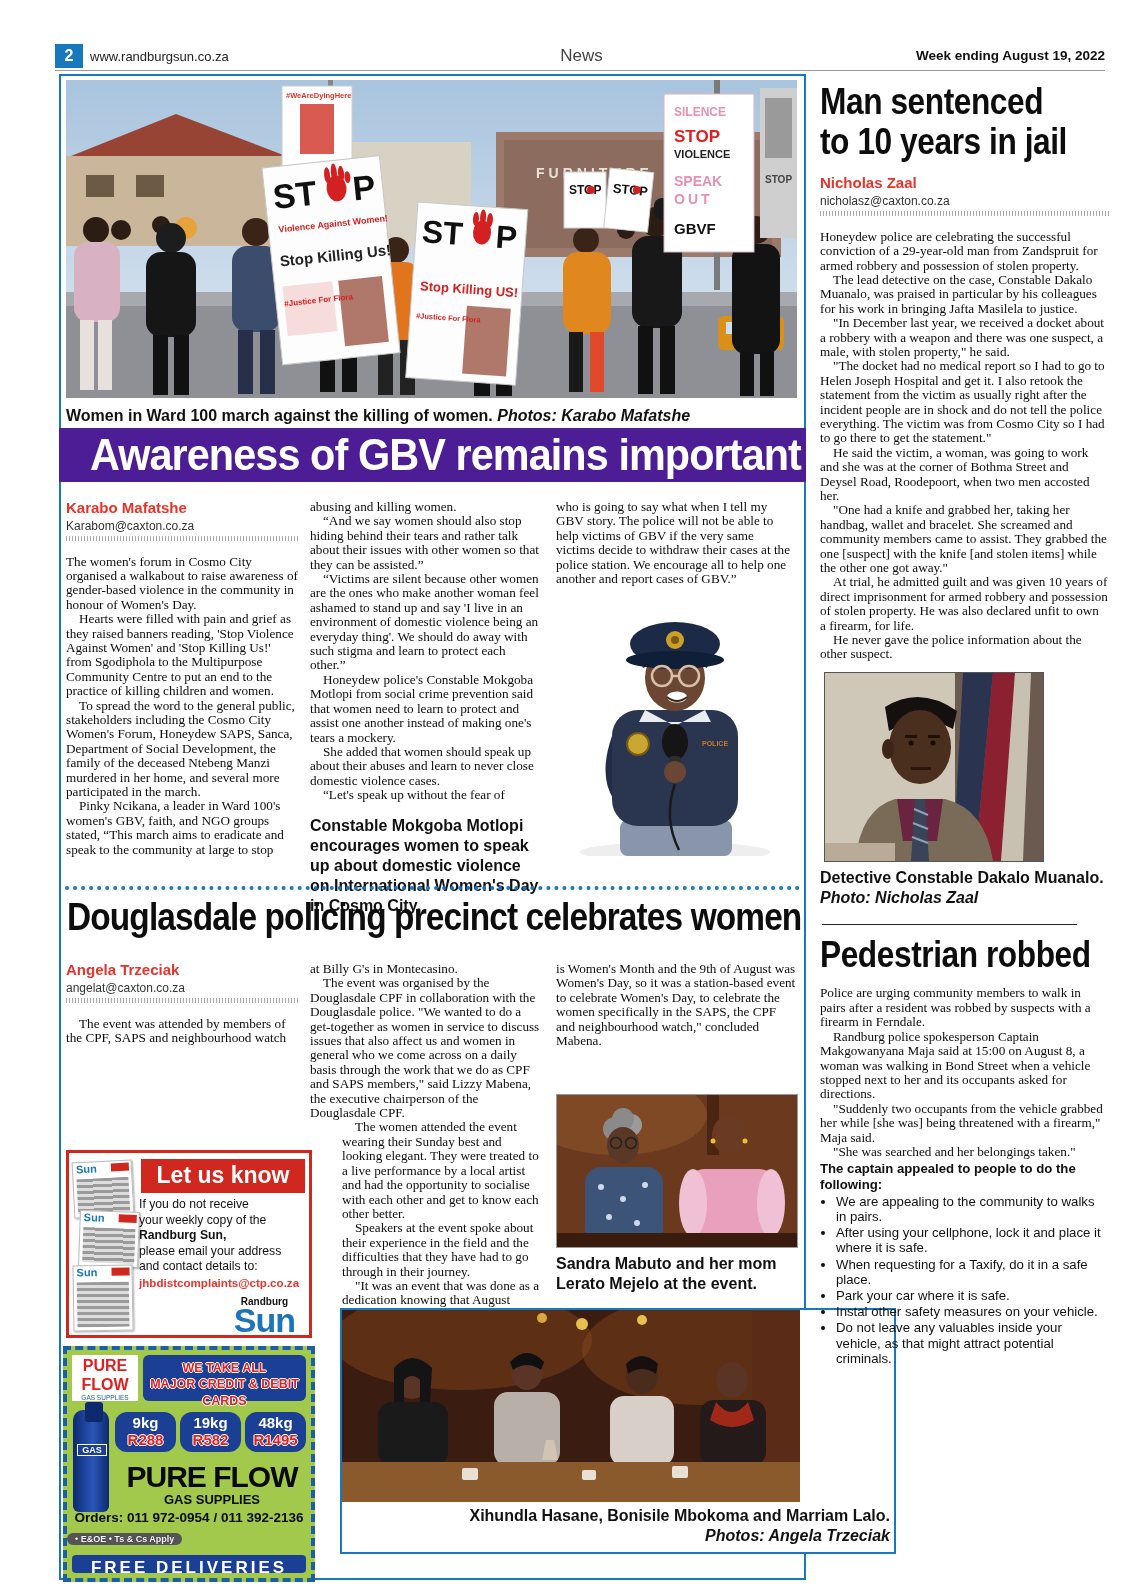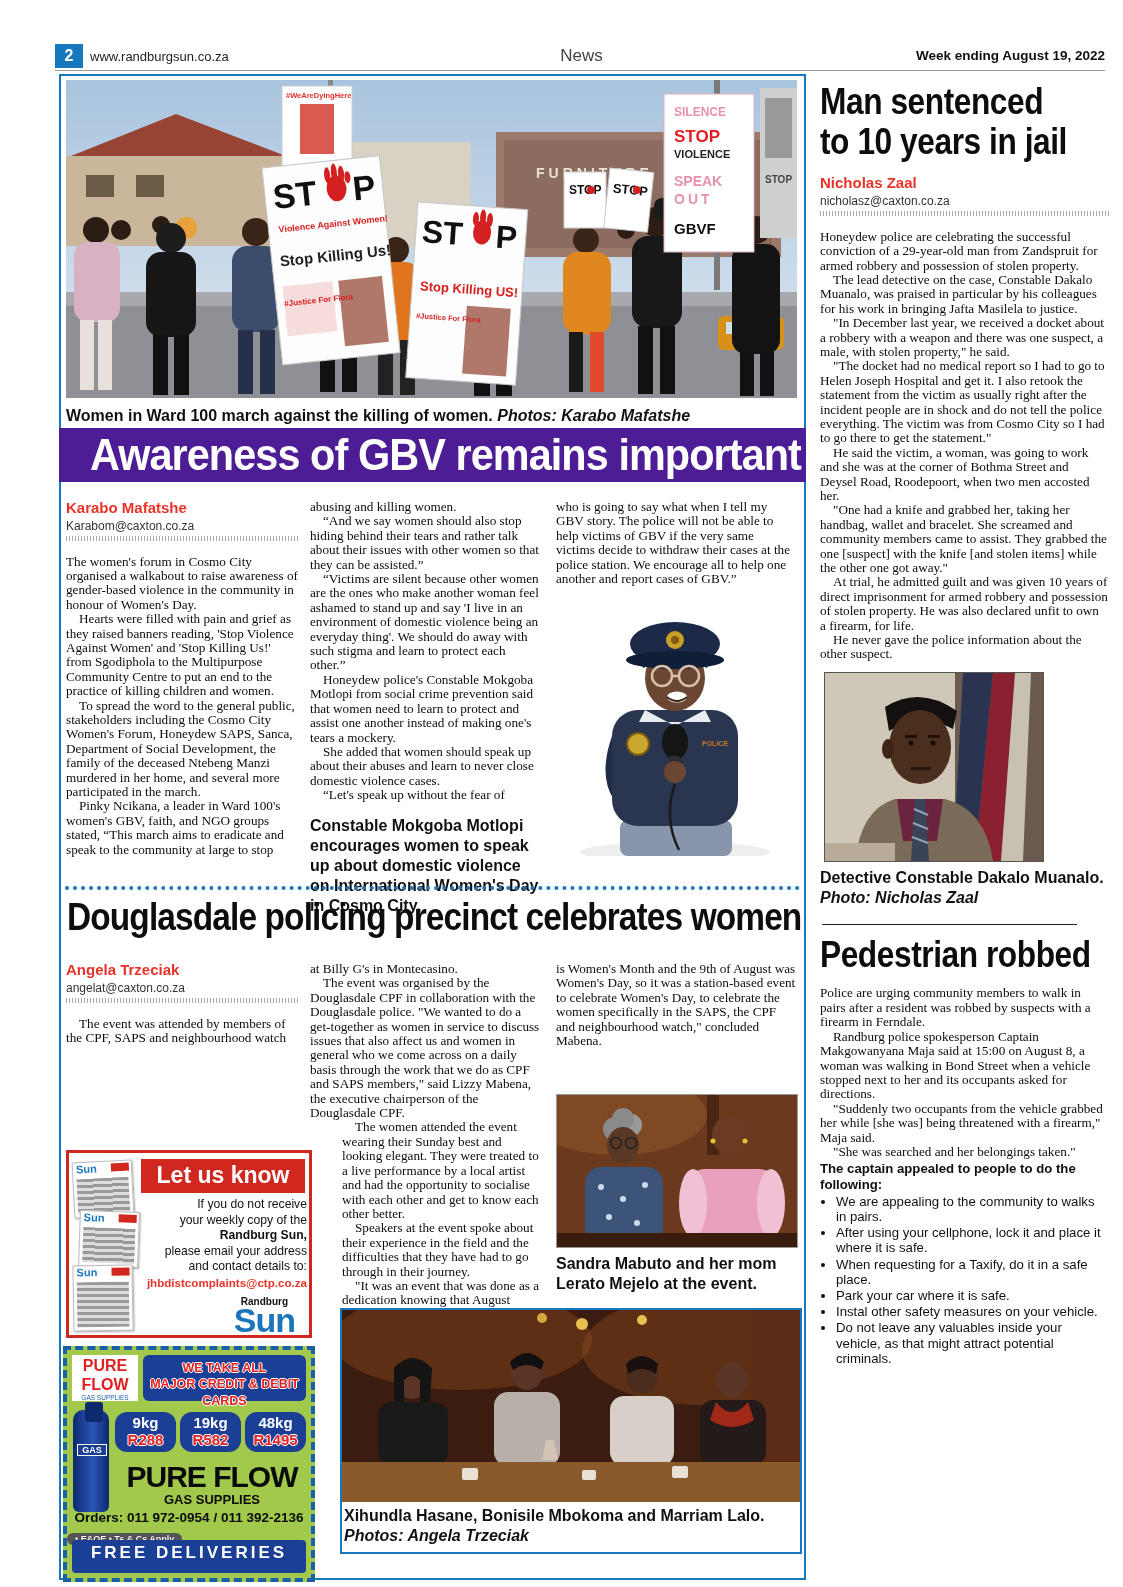--- a/index.html
+++ b/index.html
@@ -41,21 +41,21 @@
   .rphoto{border:1px solid #555;display:block;}
   .rdiv{border-top:1.5px solid #222;width:88%;margin:16px 0 10px 2px;}
   ul.blist{margin:2px 0 0 0;padding-left:16px;font-size:13.2px;line-height:15.2px;}
   ul.blist li{margin-bottom:1px;}
   .blead{font-weight:bold;font-size:13.2px;line-height:15.2px;margin-top:2px;}
   
   .luk{position:absolute;left:5px;top:1074px;width:246px;height:188px;border:3px solid #d0281e;
        box-sizing:border-box;background:#fff;}
   .luk-title{position:absolute;left:72px;top:6px;right:4px;height:34px;background:#d0281e;color:#fff;
              font-weight:bold;font-size:23px;text-align:center;line-height:33px;}
-  .luk-text{position:absolute;left:70px;top:44px;right:2px;text-align:right;font-size:12.2px;line-height:15.5px;color:#111;}
+  .luk-text{position:absolute;left:70px;top:44px;right:2px;text-align:left;font-size:12.2px;line-height:15.5px;color:#111;}
   .luk-text .b{font-weight:bold;}
   .luk-mail{color:#e8332a;font-weight:bold;font-size:11.6px;}
   .luk-logo{position:absolute;right:14px;bottom:0px;text-align:center;line-height:.85;}
   .luk-logo .s1{font-size:10px;font-weight:bold;color:#111;display:block;}
   .luk-logo .s2{font-size:34px;font-weight:800;color:#1b75bc;letter-spacing:-1px;}
   .paper{position:absolute;width:58px;height:54px;background:#fff;border:1px solid #bbb;
          box-shadow:1px 1px 2px rgba(0,0,0,.35);overflow:hidden;}
   .paper .pt{font-size:11px;font-weight:800;color:#1b75bc;padding:1px 2px 0 3px;display:block;line-height:1;}
   .paper .pr{position:absolute;right:2px;top:2px;width:18px;height:8px;background:#d0281e;}
   .paper .pimg{position:absolute;left:3px;top:16px;right:3px;bottom:3px;
@@ -80,24 +80,24 @@
   .pf-pill .sz{color:#fff;font-weight:800;font-size:15px;display:block;line-height:1.1;}
   .pf-pill .pr2{color:#e02020;font-weight:800;font-size:15px;display:block;line-height:1.1;
                text-shadow:-1px 0 #fff,1px 0 #fff,0 -1px #fff,0 1px #fff;}
   .pf-name{position:absolute;left:46px;top:112px;right:0;text-align:center;font-size:30px;font-weight:800;
            letter-spacing:-1px;color:#0a0a0a;line-height:1;}
   .pf-sub{position:absolute;left:46px;top:142px;right:0;text-align:center;font-size:13px;font-weight:800;color:#0a0a0a;}
   .pf-ord{position:absolute;left:0;top:160px;right:0;text-align:center;font-size:13.5px;font-weight:800;color:#0a0a0a;}
   .pf-terms{position:absolute;left:0;top:178px;right:0;text-align:left;}
   .pf-terms span{background:#555;color:#fff;font-size:9px;font-weight:bold;padding:1px 8px;border-radius:8px;
                  text-shadow:0 0 1px #000;}
-  .pf-free{position:absolute;left:5px;right:5px;bottom:5px;height:33px;background:#1a3f94;border-radius:4px;
+  .pf-free{position:absolute;left:5px;right:5px;bottom:5px;height:18px;background:#1a3f94;border-radius:4px;
            color:#fff;font-weight:800;font-size:17px;letter-spacing:3px;text-align:center;line-height:25px;}
   
-  .gphoto{position:absolute;left:279px;top:1232px;width:462px;border:2px solid #1878bd;background:#fff;box-sizing:border-box;}
+  .gphoto{position:absolute;left:279px;top:1232px;width:556px;border:2px solid #1878bd;background:#fff;box-sizing:border-box;text-align:right;}
   .gcap{padding:4px 4px 6px 2px;}
   .sphoto{border:1px solid #999;display:block;}
   svg text{font-family:"Liberation Sans",sans-serif;}
 </style>
 </head>
 <body>
 
 <div class="page">
 
   <div class="hdr-num">2</div>

